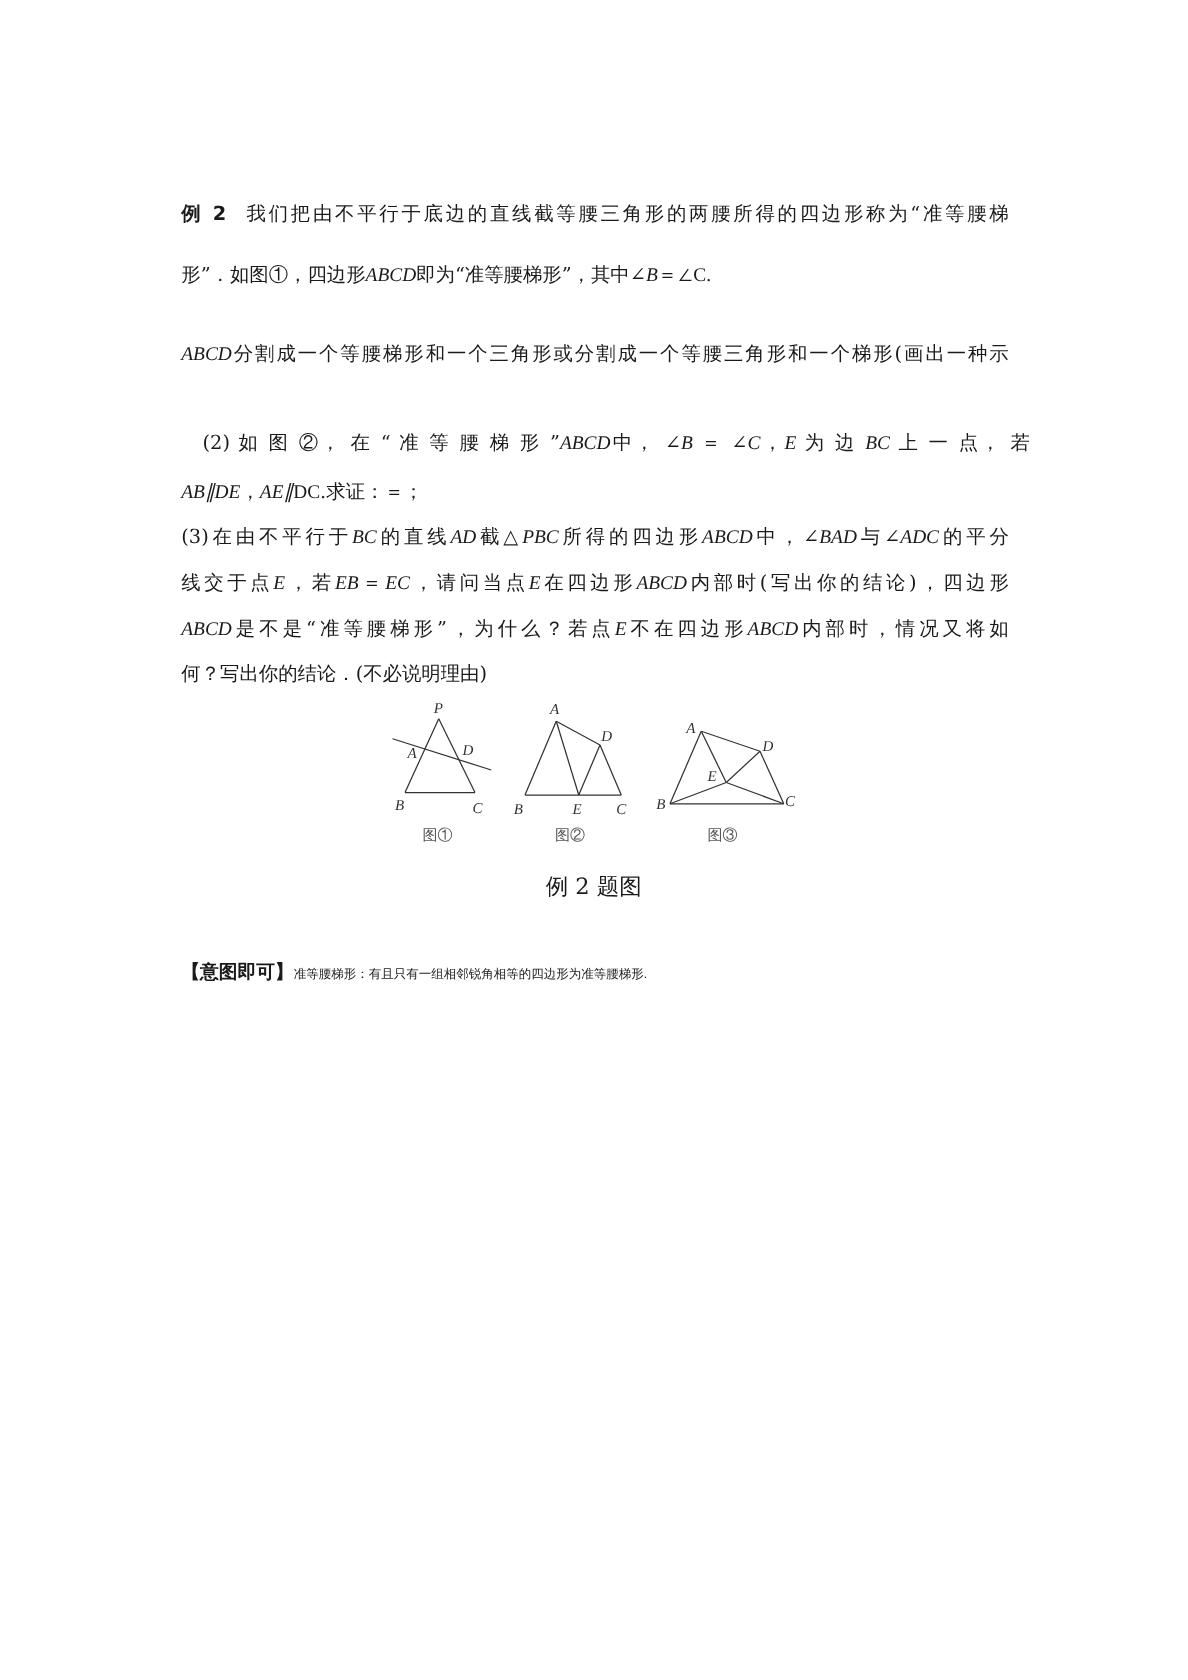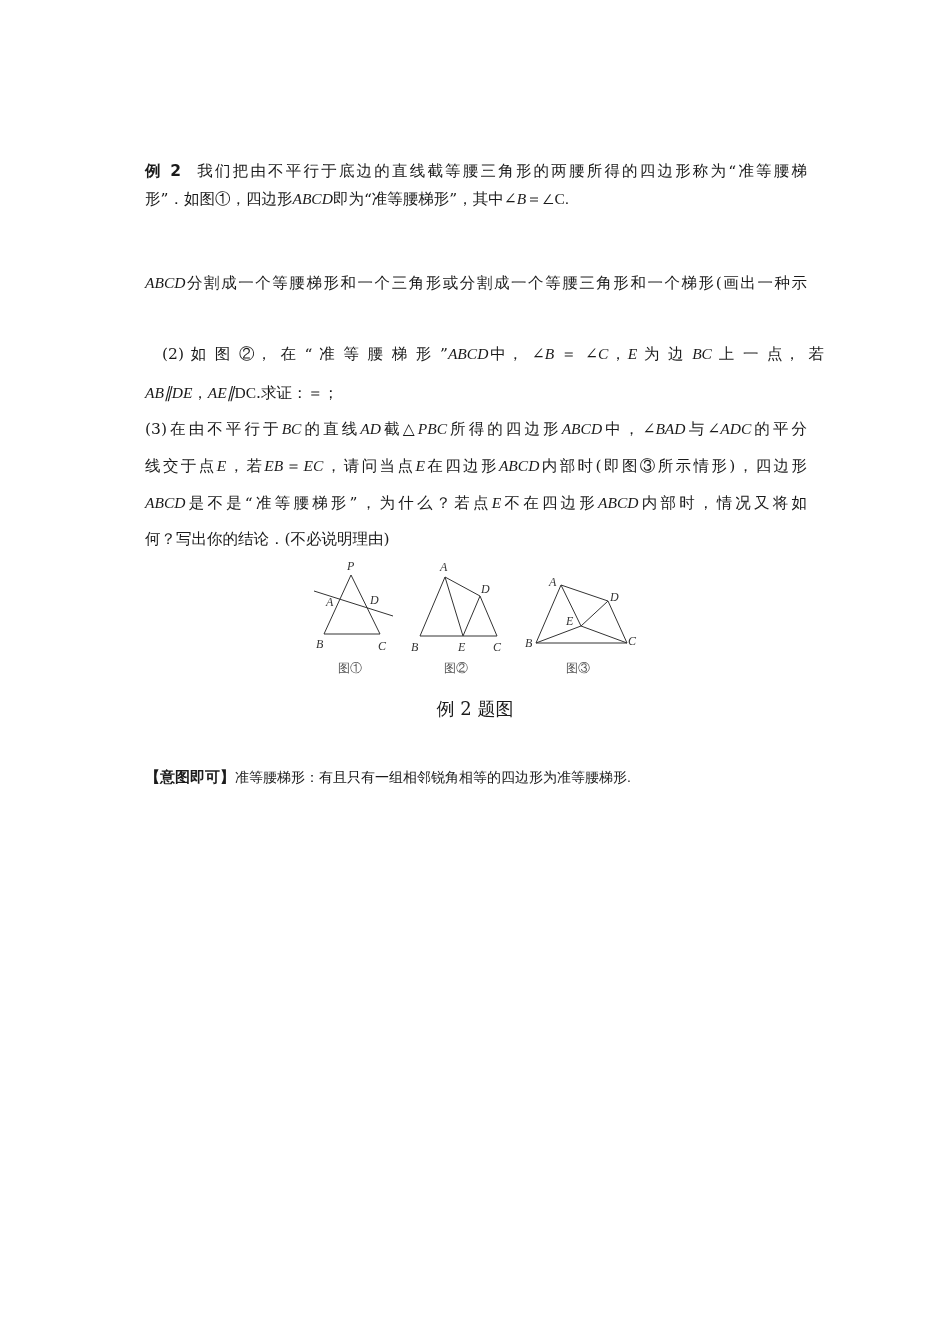--- a/index.html
+++ b/index.html
@@ -12,50 +12,50 @@
   .it { font-style: italic; font-family: "Liberation Serif", serif; }
   .lat { font-family: "Liberation Serif", serif; }
   .ex-label { font-weight: bold; font-family: "DejaVu Sans", sans-serif; margin-right: 14px; }
   .figs { position: absolute; left: 0; top: 0; width: 950px; height: 720px; }
   .fig-svg { position: absolute; left: 0; top: 0; }
   .fig-caption { position: absolute; font-size: 12px; color: #555; }
   .main-caption { position: absolute; left: 0; width: 950px; top: 697px; text-align: center;
                   font-size: 18px; }
   .def { position: absolute; left: 145px; top: 768px; font-size: 15px; white-space: nowrap; }
   .def .bracket { font-weight: bold; font-family: "DejaVu Sans", sans-serif; }
-  .def .def-text { font-family: Liberation Sans, sans-serif; font-size: 14px; }
+  .def .def-text { font-family: Liberation Sans, sans-serif; font-size: 10px; }
 </style>
 </head>
 <body>
 
 <div class="page">
 
   <div class="line justify" style="top:161px;">
     <span class="ex-label">例 2</span><span>我们把由不平行于底边的直线截等腰三角形的两腰所得的四边形称为“准等腰梯</span>
   </div>
-  <div class="line" style="top:189px;">
+  <div class="line" style="top:210px;">
     <span>形”．如图①，四边形</span><span class="it">ABCD</span><span>即为“准等腰梯形”，其中∠</span><span class="it">B</span><span class="lat">＝∠C.</span>
   </div>
 
   <div class="line justify" style="top:273px;">
     <span class="it">ABCD</span><span>分割成一个等腰梯形和一个三角形或分割成一个等腰三角形和一个梯形(画出一种示</span>
   </div>
 
   <div class="line justify" style="top:344px;margin-left:17px;">
     <span>(2) 如 图 ②， 在 “ 准 等 腰 梯 形 ”</span><span class="it">ABCD</span><span>中， ∠</span><span class="it">B</span><span> ＝ ∠</span><span class="it">C</span><span>，</span><span class="it">E</span><span> 为 边 </span><span class="it">BC</span><span> 上 一 点， 若</span>
   </div>
   <div class="line" style="top:383px;">
     <span class="it">AB</span><span class="it">∥</span><span class="it">DE</span><span>，</span><span class="it">AE</span><span class="it">∥</span><span class="lat">DC</span><span>.求证：＝；</span>
   </div>
 
   <div class="line justify" style="top:419px;">
     <span>(3)在由不平行于</span><span class="it">BC</span><span>的直线</span><span class="it">AD</span><span>截△</span><span class="it">PBC</span><span>所得的四边形</span><span class="it">ABCD</span><span>中，∠</span><span class="it">BAD</span><span>与∠</span><span class="it">ADC</span><span>的平分</span>
   </div>
   <div class="line justify" style="top:456px;">
-    <span>线交于点</span><span class="it">E</span><span>，若</span><span class="it">EB</span><span>＝</span><span class="it">EC</span><span>，请问当点</span><span class="it">E</span><span>在四边形</span><span class="it">ABCD</span><span>内部时(即图③所示情形)，四边形</span>
+    <span>线交于点</span><span class="it">E</span><span>，若</span><span class="it">EB</span><span>＝</span><span class="it">EC</span><span>，请问当点</span><span class="it">E</span><span>在四边形</span><span class="it">ABCD</span><span>内部时(写出你的结论)，四边形</span>
   </div>
   <div class="line" style="top:529px;">
     <span>何？写出你的结论．(不必说明理由)</span>
   </div>
   <div class="line justify" style="top:493px;">
     <span class="it">ABCD</span><span>是不是“准等腰梯形”，为什么？若点</span><span class="it">E</span><span>不在四边形</span><span class="it">ABCD</span><span>内部时，情况又将如</span>
   </div>
 
   <div class="figs">
     <svg class="fig-svg" width="950" height="720" viewBox="0 0 950 720">

